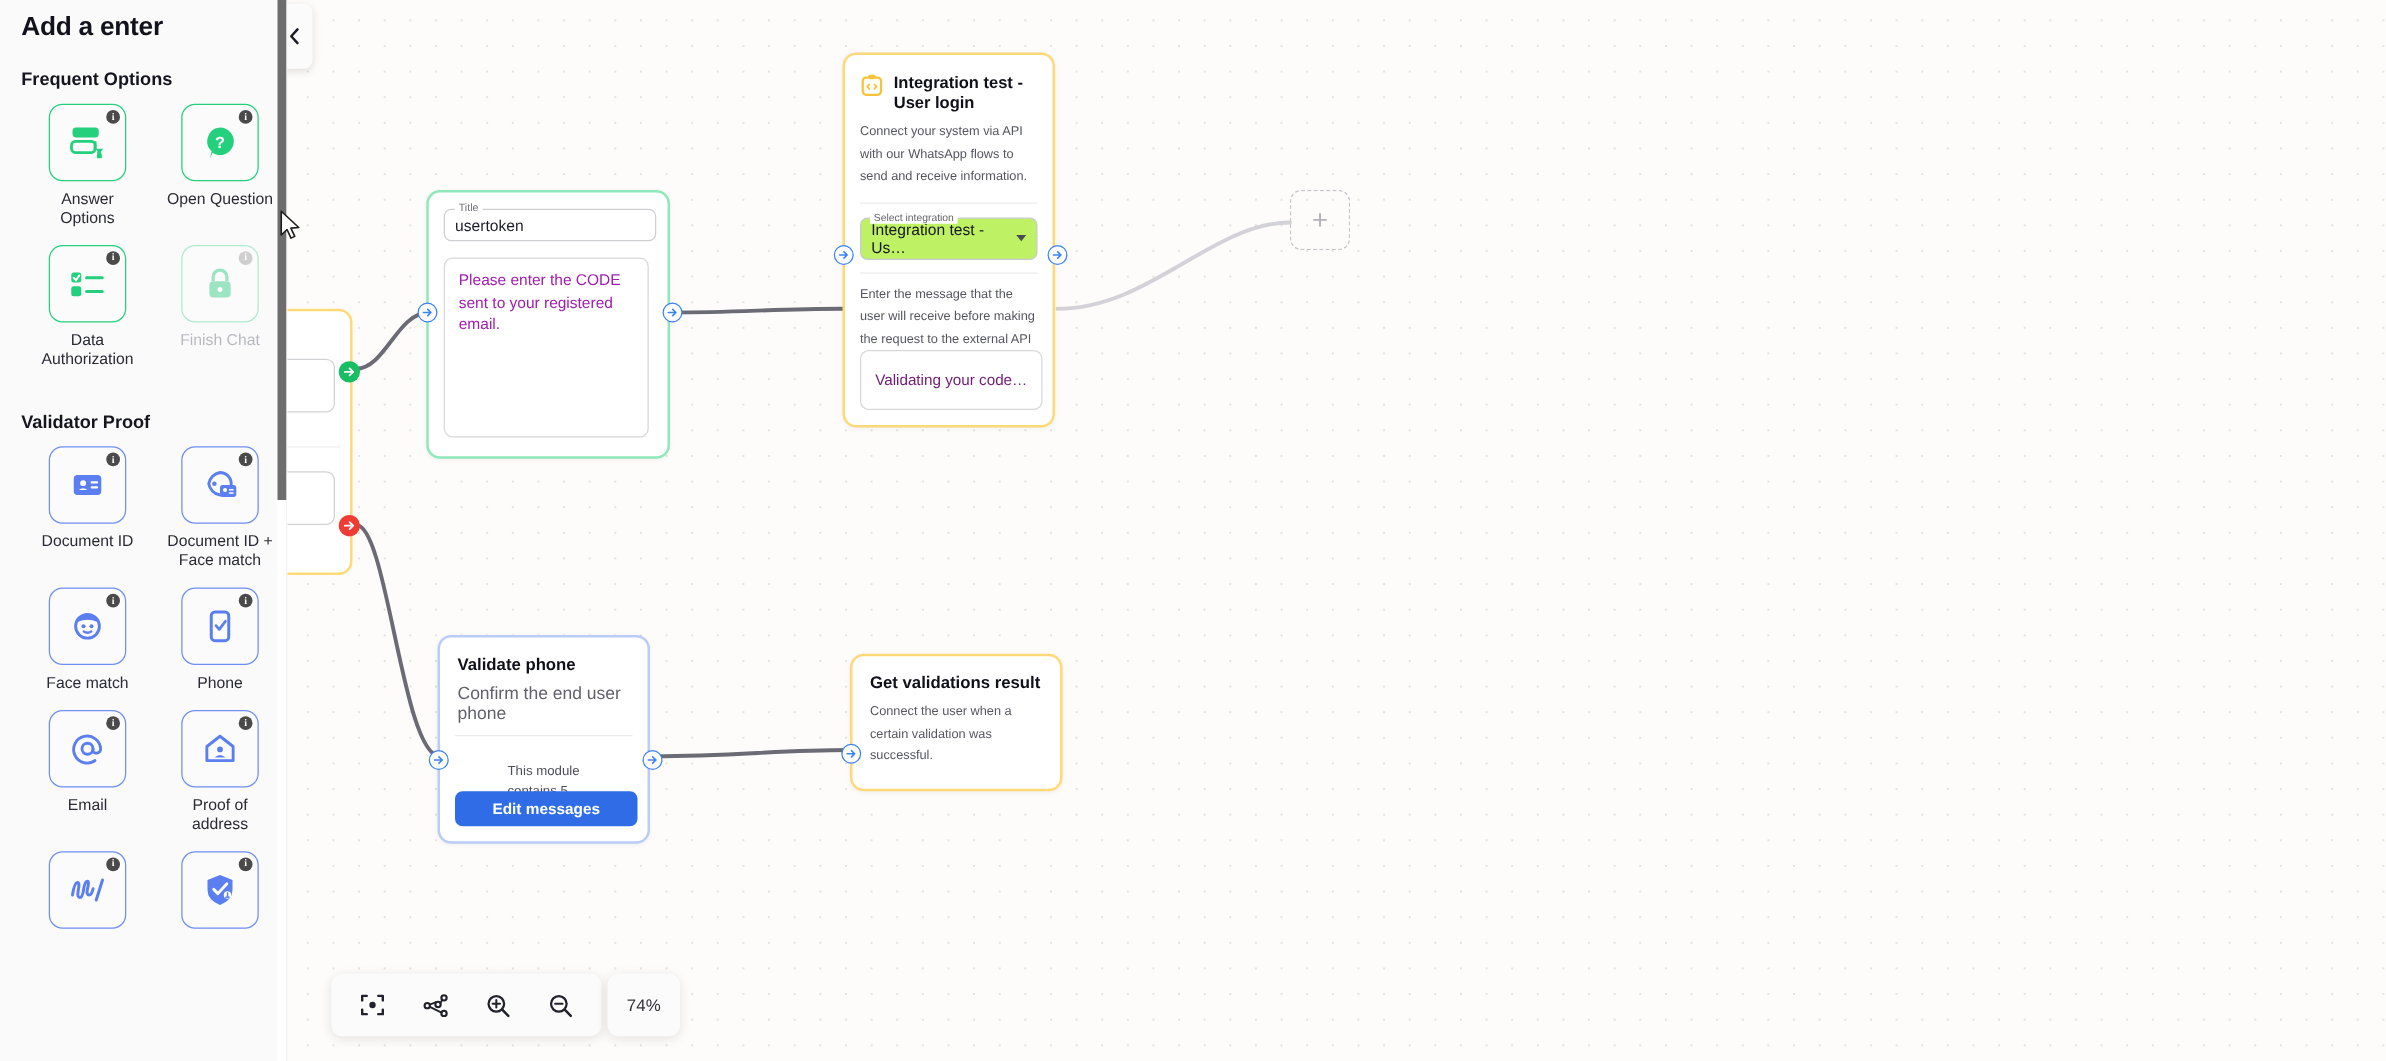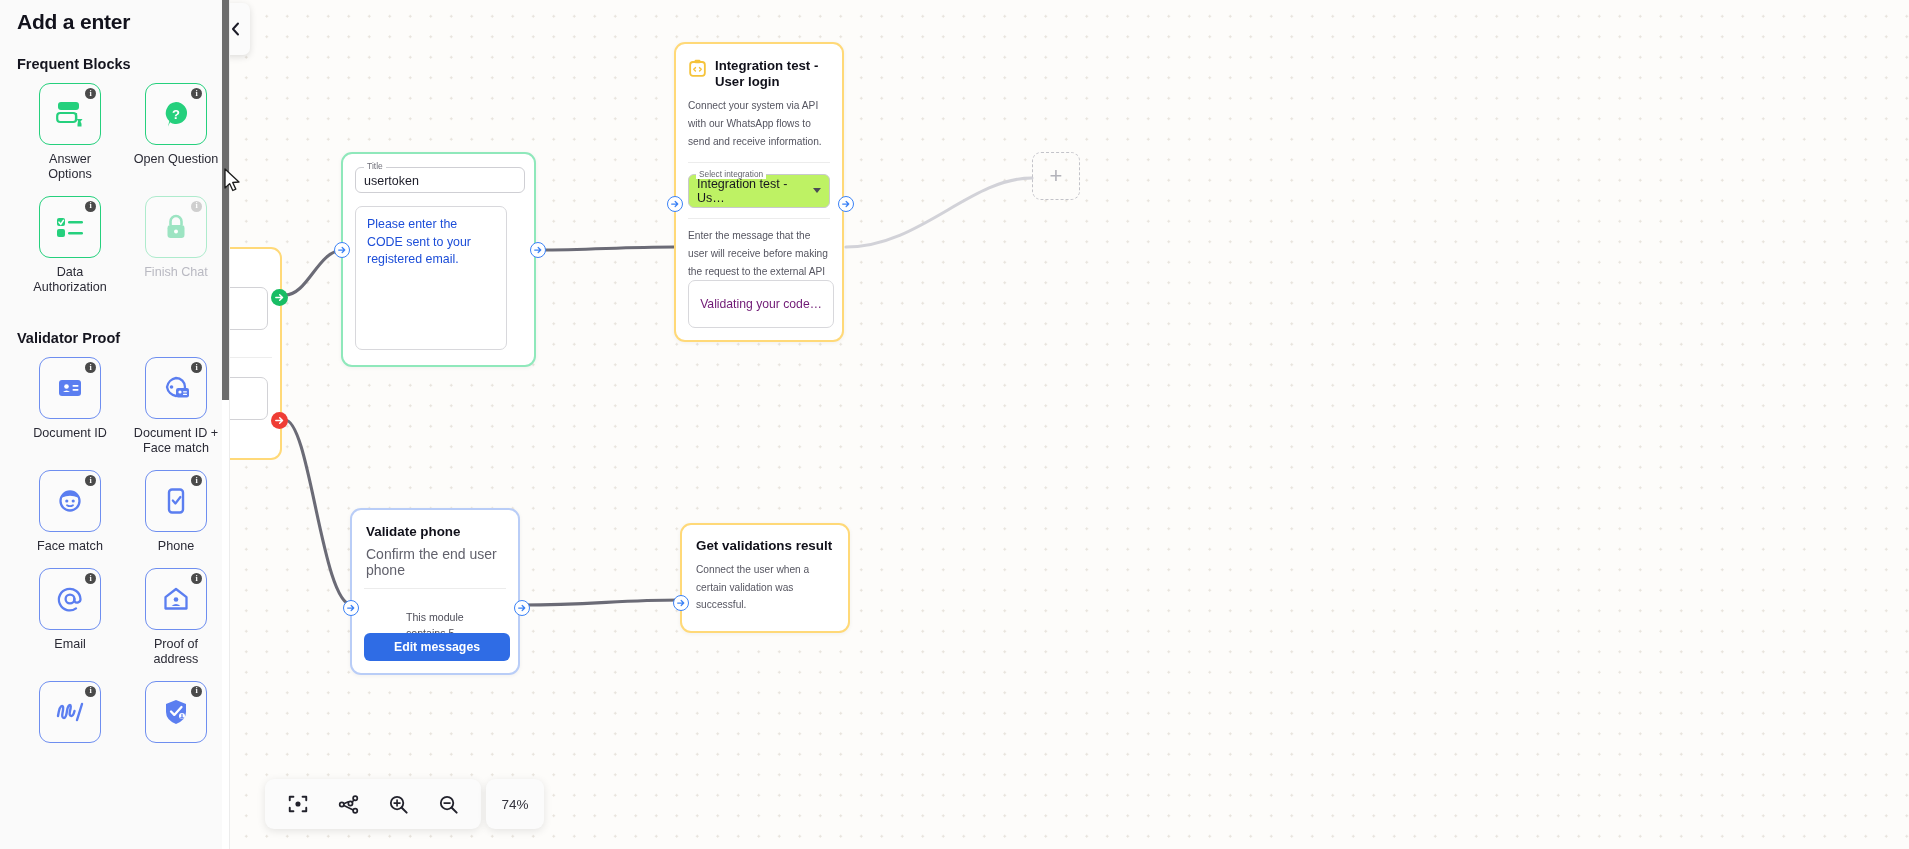--- a/index.html
+++ b/index.html
@@ -139,25 +139,25 @@
     position: absolute; left: 8px; top: -7px;
     background: #fff; padding: 0 3px;
     font-size: 8.5px; color: #6f6f79;
   }
   .title-value {
     position: absolute; left: 8px; top: 6px;
     font-size: 12.5px; color: #1c1c28;
   }
   .msg-box {
     position: absolute; left: 12px; top: 52px;
-    width: 152px; height: 144px;
+    width: 164px; height: 144px;
     border: 1px solid #d8d8dc; border-radius: 7px;
     background: #fff;
     padding: 9px 11px;
-    font-size: 12.4px; color: #1d4ed8; line-height: 1.43;
+    font-size: 12.4px; color: #a21caf; line-height: 1.43;
   }
 
   
   #node-int {
     left: 444px; top: 42px; width: 170px; height: 300px;
     border: 2.6px solid #ffd978;
     box-shadow: 0 1px 4px rgba(0,0,0,0.05);
   }
   .node-head { display: flex; align-items: flex-start; gap: 8px; padding: 14px 12px 0 12px; }
   .node-head-title {
@@ -286,21 +286,21 @@
   #cursor { position: absolute; left: 223px; top: 168px; z-index: 60; pointer-events: none; }
 </style>
 </head>
 <body>
 
 <div id="app">
 
   <div id="sidebar">
     <div id="sidebar-title">Add a enter</div>
 
-    <div class="section-heading">Frequent Blocks</div>
+    <div class="section-heading">Frequent Options</div>
     <div class="blk-grid">
 
       <div class="blk-cell">
         <div class="blk-tile green">
           <div class="info-dot">i</div>
           <svg width="32" height="30" viewBox="0 0 32 30">
             <rect x="4" y="3" width="21" height="8" rx="3" fill="#25d07d"></rect>
             <rect x="3.2" y="14" width="19" height="9" rx="3" fill="none" stroke="#25d07d" stroke-width="2.2"></rect>
             <path d="M22 14 v7" stroke="#25d07d" stroke-width="2.2" fill="none"></path>
             <path d="M22.5 20 l3 4 l3-4z" fill="#25d07d"></path>

